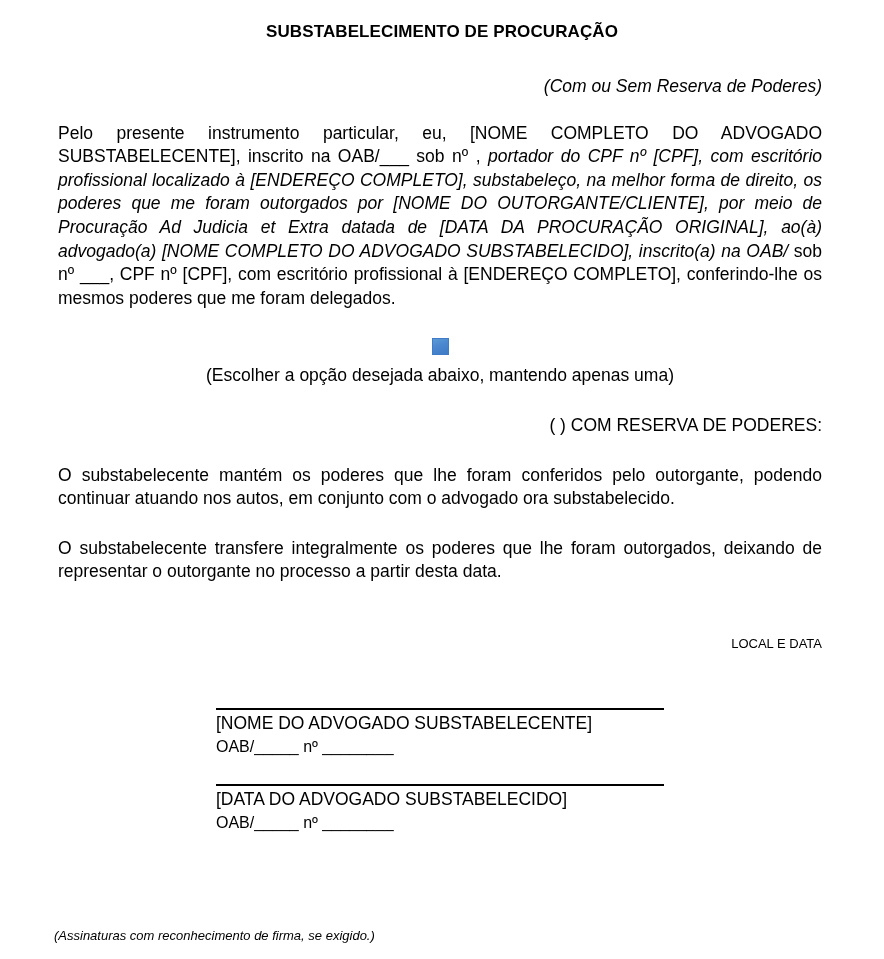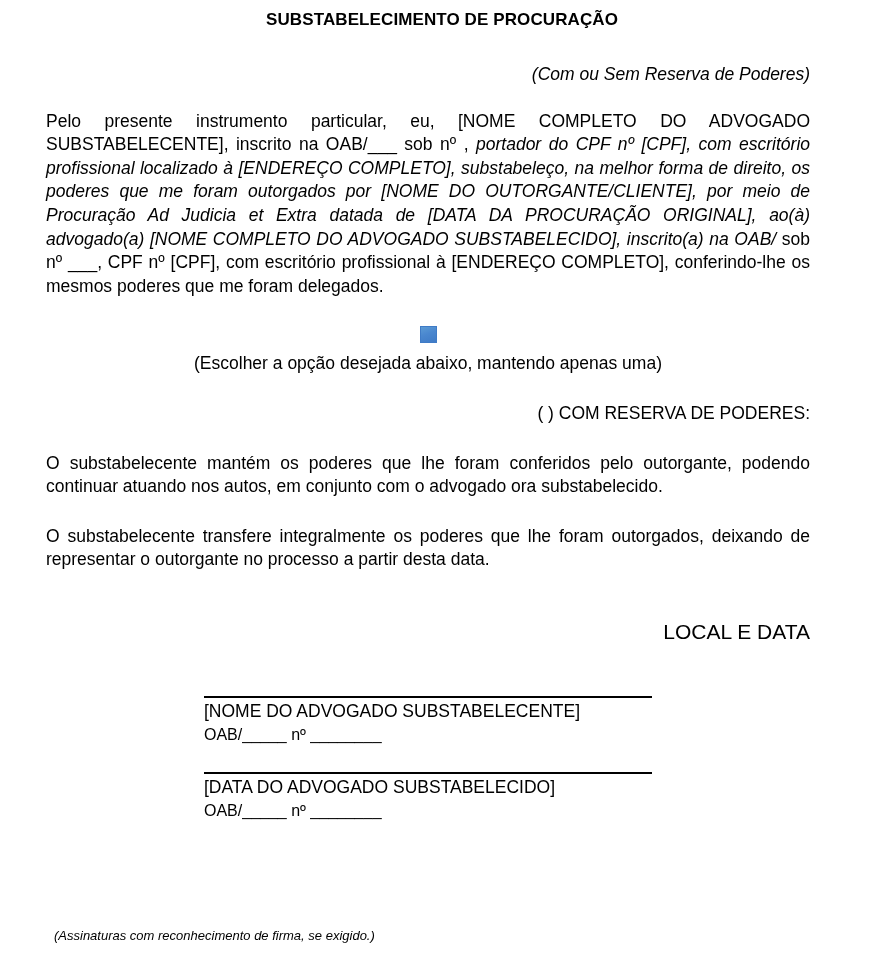--- a/index.html
+++ b/index.html
@@ -14,21 +14,21 @@
     font-family: "Liberation Sans", sans-serif;
     color: #000000;
     -webkit-font-smoothing: antialiased;
   }
 
   .page {
     position: relative;
     width: 884px;
     height: 959px;
     box-sizing: border-box;
-    padding: 4px;
+    padding: 16px;
     overflow: hidden;
   }
 
   
   .doc-title {
     font-size: 17px;
     font-weight: bold;
     text-align: center;
     letter-spacing: 0.1px;
     margin: 0;
@@ -89,21 +89,21 @@
 
   .para-reserva { margin-top: 26px; }
 
   .para-sem-heading { margin-top: 26px; }
   .para-sem { margin-top: 26px; }
 
   
   .local-data {
     margin-top: 48px;
     text-align: right;
-    font-size: 21px;
+    font-size: 13px;
   }
 
   
   .sig-wrap {
     margin-top: 52px;
   }
   .sig-block {
     width: 448px;
     margin: 0 auto 0 200px;
     text-align: left;

